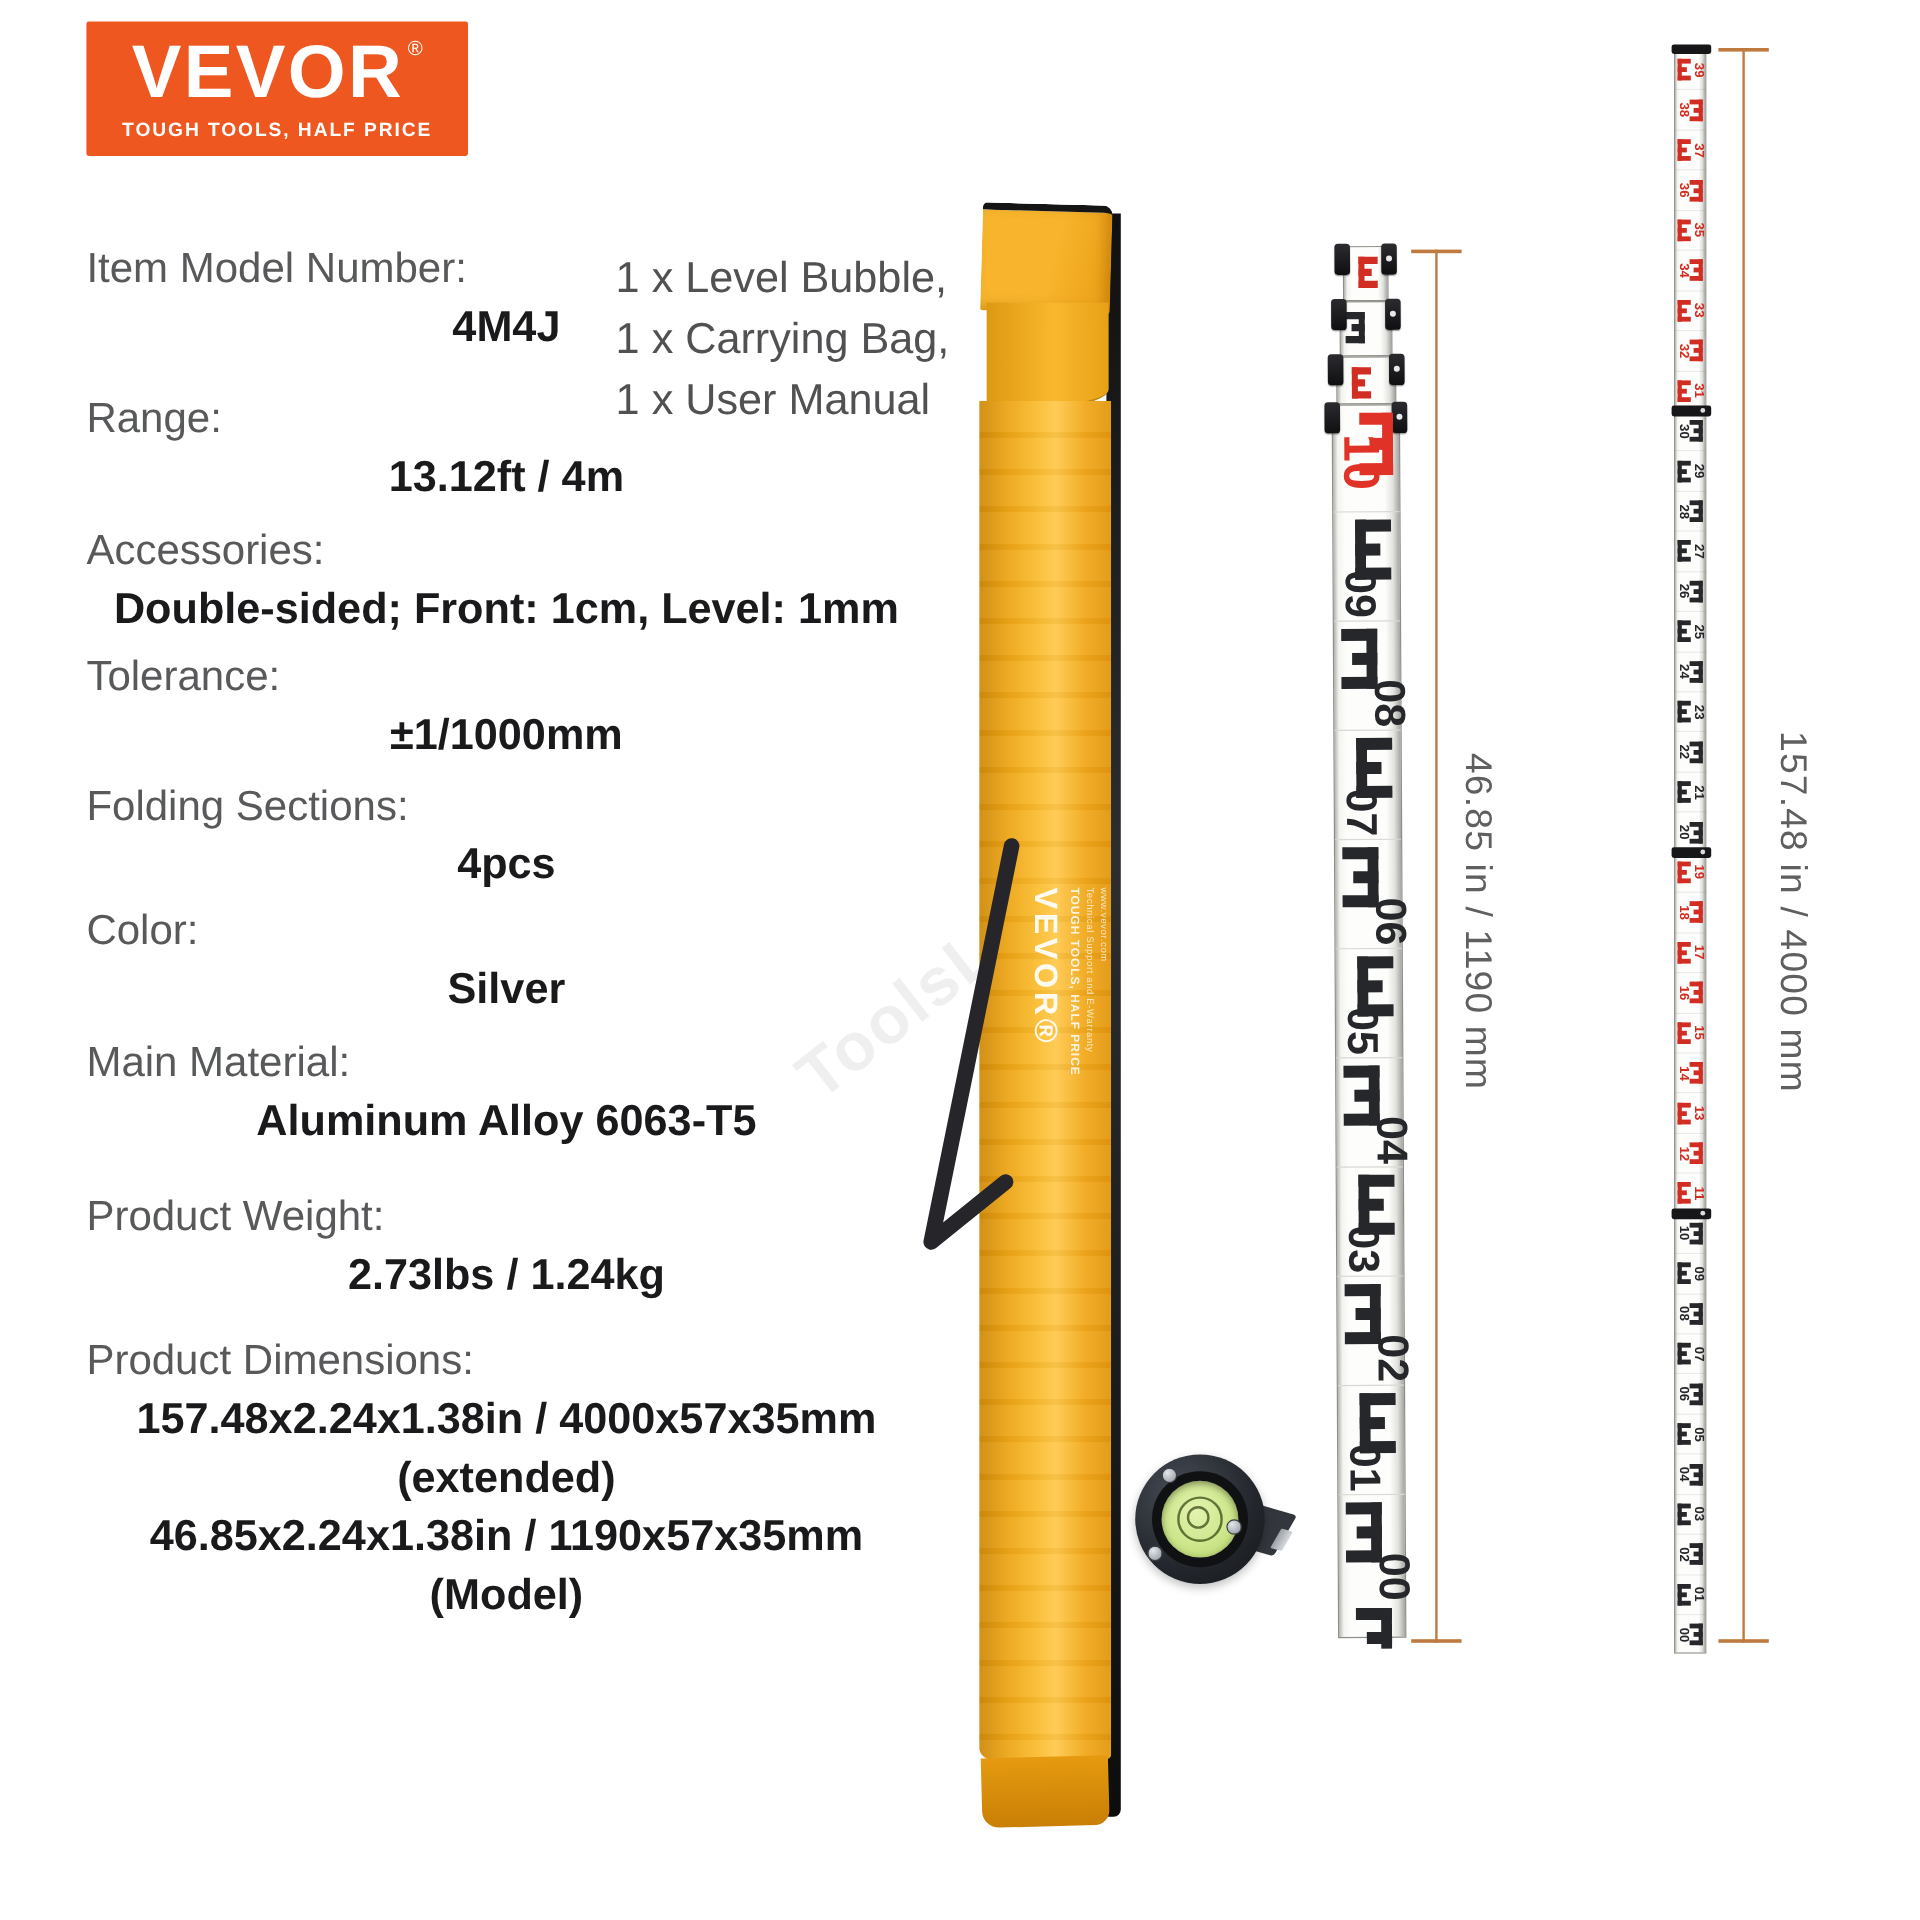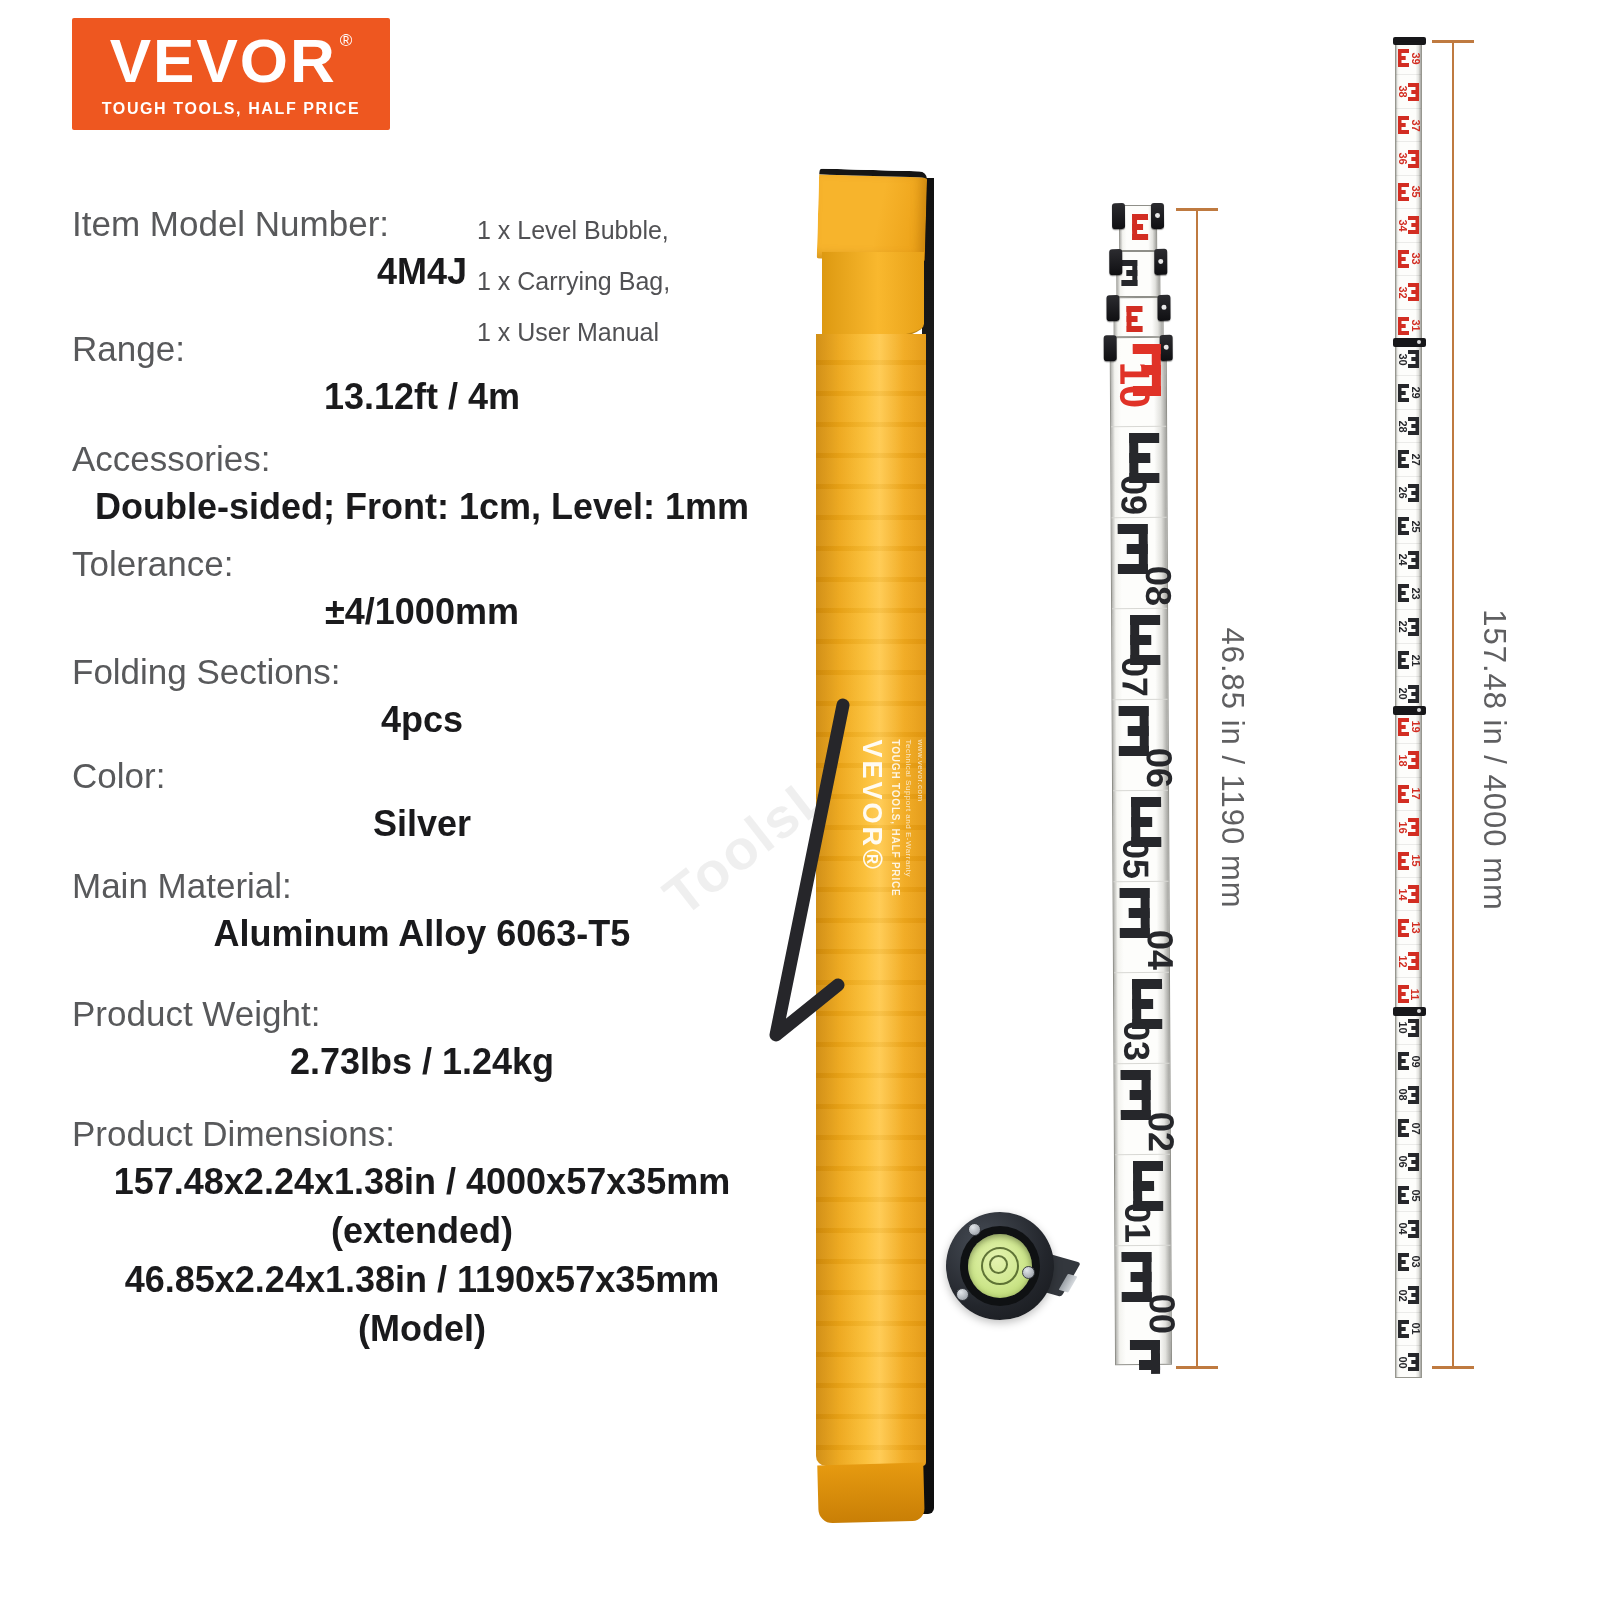--- a/index.html
+++ b/index.html
@@ -15,21 +15,21 @@
   .logo-reg{color:#fff;font-size:17px;margin-top:2px;margin-left:3px;}
   .logo-tagline{color:#fff;font-weight:bold;font-size:16px;letter-spacing:1.6px;margin-top:8px;white-space:nowrap;}
 
   
   .spec-group{position:absolute;left:72px;width:700px;}
   .spec-label{font-size:35px;color:var(--text-gray,#58595b);line-height:47px;}
   .spec-value{font-size:36px;font-weight:bold;color:var(--text-dark,#1a1a1c);line-height:49px;white-space:pre-line;text-align:center;}
 
   .accessories{position:absolute;left:477px;top:205px;width:420px;}
   .accessories-title{font-size:36px;color:var(--text-gray,#58595b);line-height:48px;margin-bottom:7px;}
-  .accessory-item{font-size:25px;color:#515154;line-height:51px;}
+  .accessory-item{font-size:36px;color:#515154;line-height:51px;margin-left:36px;}
 
   
   .watermark{position:absolute;left:640px;top:780px;transform:rotate(-38deg);
     font-size:56px;font-weight:bold;color:#8b8b8b;opacity:.13;letter-spacing:2px;white-space:nowrap;}
 
   
   .bag{position:absolute;left:816px;top:170px;width:118px;height:1352px;}
   .bag-trim-right{position:absolute;right:0;top:8px;width:12px;height:1336px;
     background:linear-gradient(180deg,#101010,#2e2e2e 40%,#0d0d0d);border-radius:0 0 6px 0;}
   .bag-flap{position:absolute;left:2px;top:0;right:8px;height:84px;
@@ -137,21 +137,21 @@
       <div class="spec-group" style="top: 325px;">
         <div class="spec-label">Range:</div>
         <div class="spec-value">13.12ft / 4m</div>
       </div>
       <div class="spec-group" style="top: 435px;">
         <div class="spec-label">Accessories:</div>
         <div class="spec-value">Double-sided; Front: 1cm, Level: 1mm</div>
       </div>
       <div class="spec-group" style="top: 540px;">
         <div class="spec-label">Tolerance:</div>
-        <div class="spec-value">±4/1000mm</div>
+        <div class="spec-value">±1/1000mm</div>
       </div>
       <div class="spec-group" style="top: 648px;">
         <div class="spec-label">Folding Sections:</div>
         <div class="spec-value">4pcs</div>
       </div>
       <div class="spec-group" style="top: 752px;">
         <div class="spec-label">Color:</div>
         <div class="spec-value">Silver</div>
       </div>
       <div class="spec-group" style="top: 862px;">

